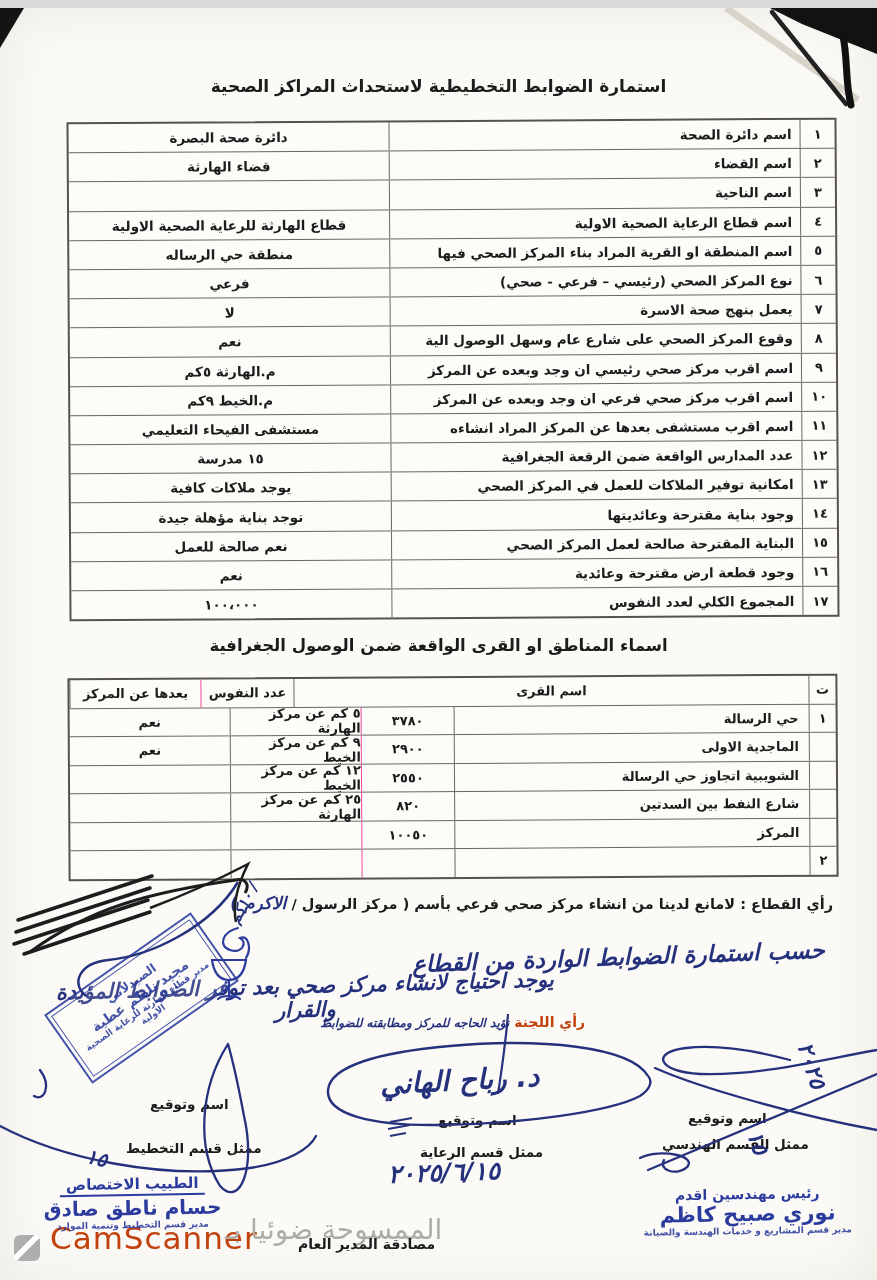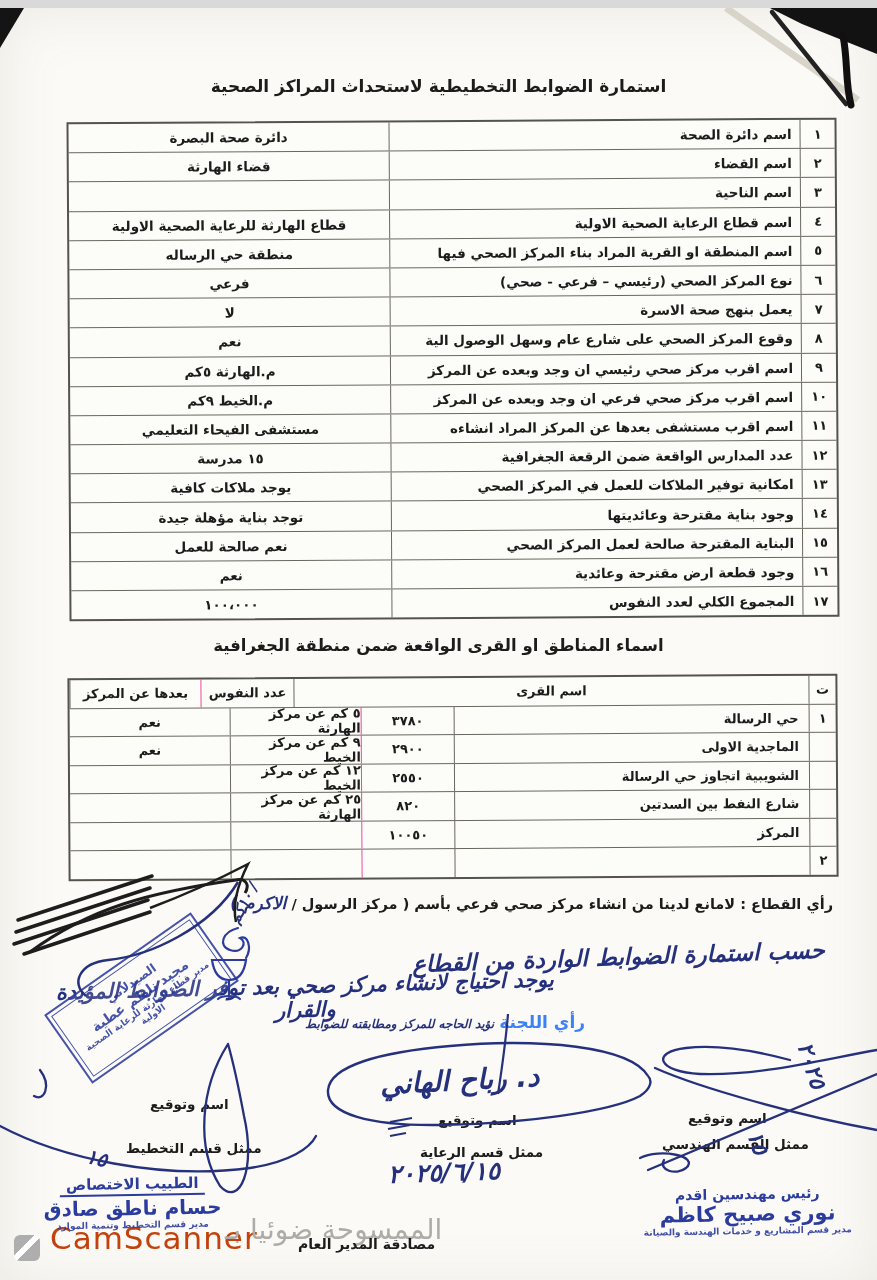--- a/index.html
+++ b/index.html
@@ -46,21 +46,21 @@
   .sector-line{position:absolute;top:885px;right:44px;font-size:14.5px;
       font-weight:bold;z-index:2;}
   .hand{color:#26317d;font-style:italic;font-weight:600;z-index:2;}
   .hand-tail{font-size:17px;}
   .hand-line1{position:absolute;top:936px;right:52px;font-size:23px;
       transform:rotate(-2deg);letter-spacing:1px;}
   .hand-line2{position:absolute;top:966px;left:25px;width:560px;
       text-align:center;font-size:21px;transform:rotate(-1.5deg);}
   .committee-line{position:absolute;top:1004px;left:185px;width:400px;
       text-align:right;z-index:2;}
-  .committee-label{font-size:17px;font-weight:bold;color:#3b82f6;}
+  .committee-label{font-size:14px;font-weight:bold;color:#c2410c;}
   .committee-text{font-size:12px;}
   .hand-km{position:absolute;top:886px;left:222px;font-size:15px;
       transform:rotate(-62deg);}
   
   .sig-label{position:absolute;font-size:13.5px;font-weight:bold;z-index:2;}
   .sig-role{position:absolute;font-size:13.5px;font-weight:bold;z-index:2;}
   .sig-name-mid{position:absolute;top:1056px;left:380px;font-size:28px;
       transform:rotate(-3deg);}
   .date-mid{position:absolute;top:1150px;left:388px;font-size:25px;
       transform:rotate(-2deg);}
@@ -189,21 +189,21 @@
         <div class="c-label">وجود قطعة ارض مقترحة وعائدية</div>
         <div class="c-value">نعم</div>
       </div>
     <div class="t1-row">
         <div class="c-no">١٧</div>
         <div class="c-label">المجموع الكلي لعدد النفوس</div>
         <div class="c-value">١٠٠،٠٠٠</div>
       </div>
   </div>
 
-  <h2 class="title2">اسماء المناطق او القرى الواقعة ضمن منطقة الجغرافية</h2>
+  <h2 class="title2">اسماء المناطق او القرى الواقعة ضمن الوصول الجغرافية</h2>
 
   <div class="t2">
     <div class="t2-row">
       <div class="c-seq hdr">ت</div>
       <div class="c-village hdr">اسم القرى</div>
       <div class="c-pop hdr">عدد النفوس</div>
       <div class="c-dist hdr">بعدها عن المركز</div>
     </div>
     <div class="t2-row">
         <div class="c-seq">١</div>

